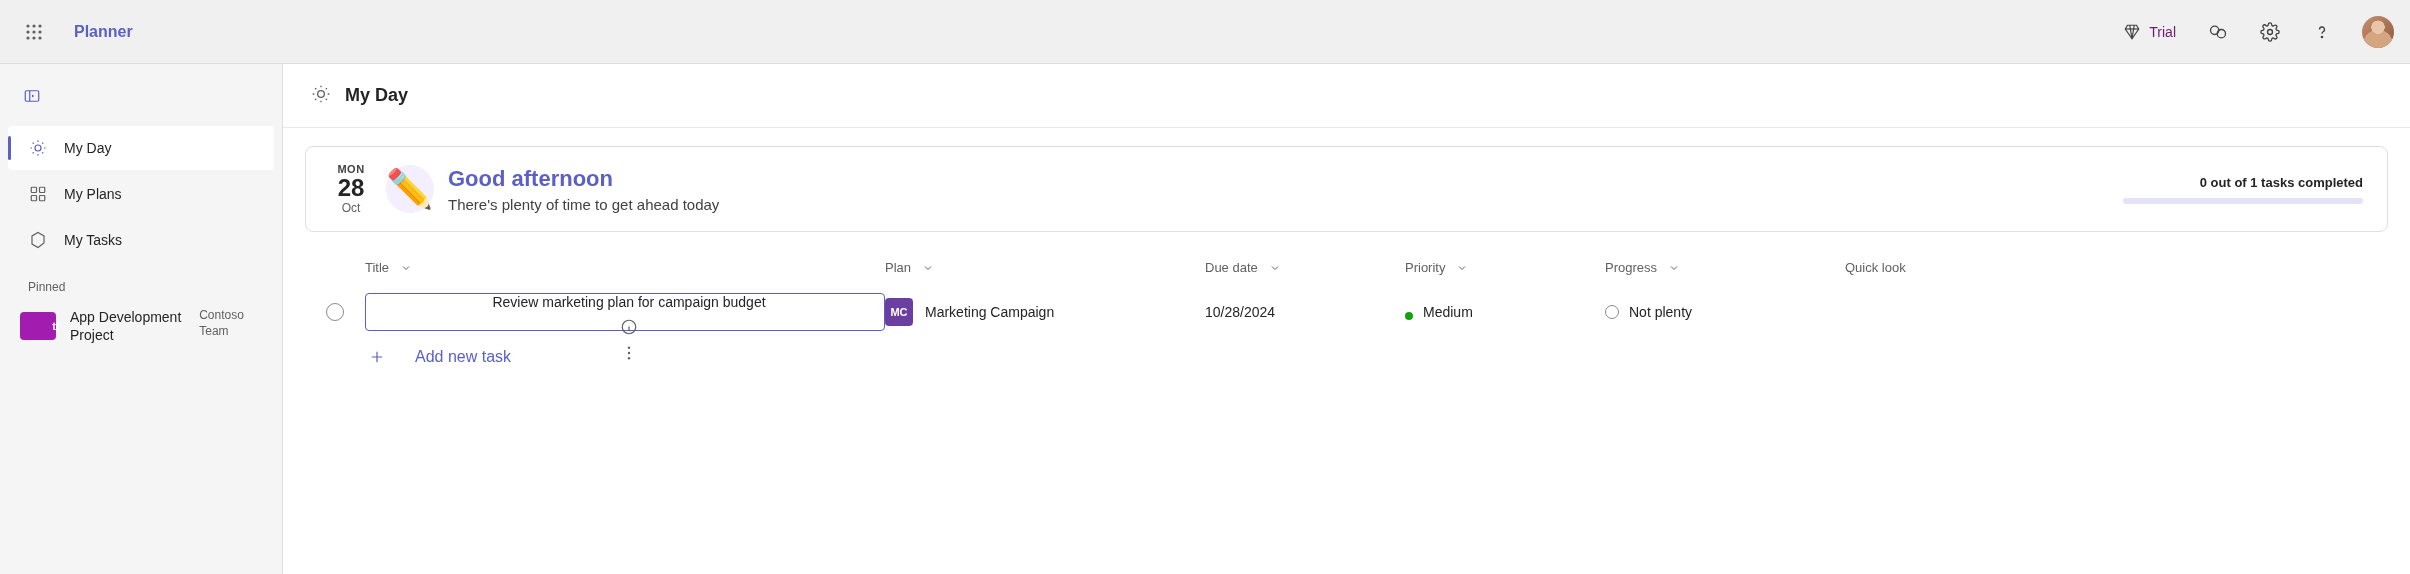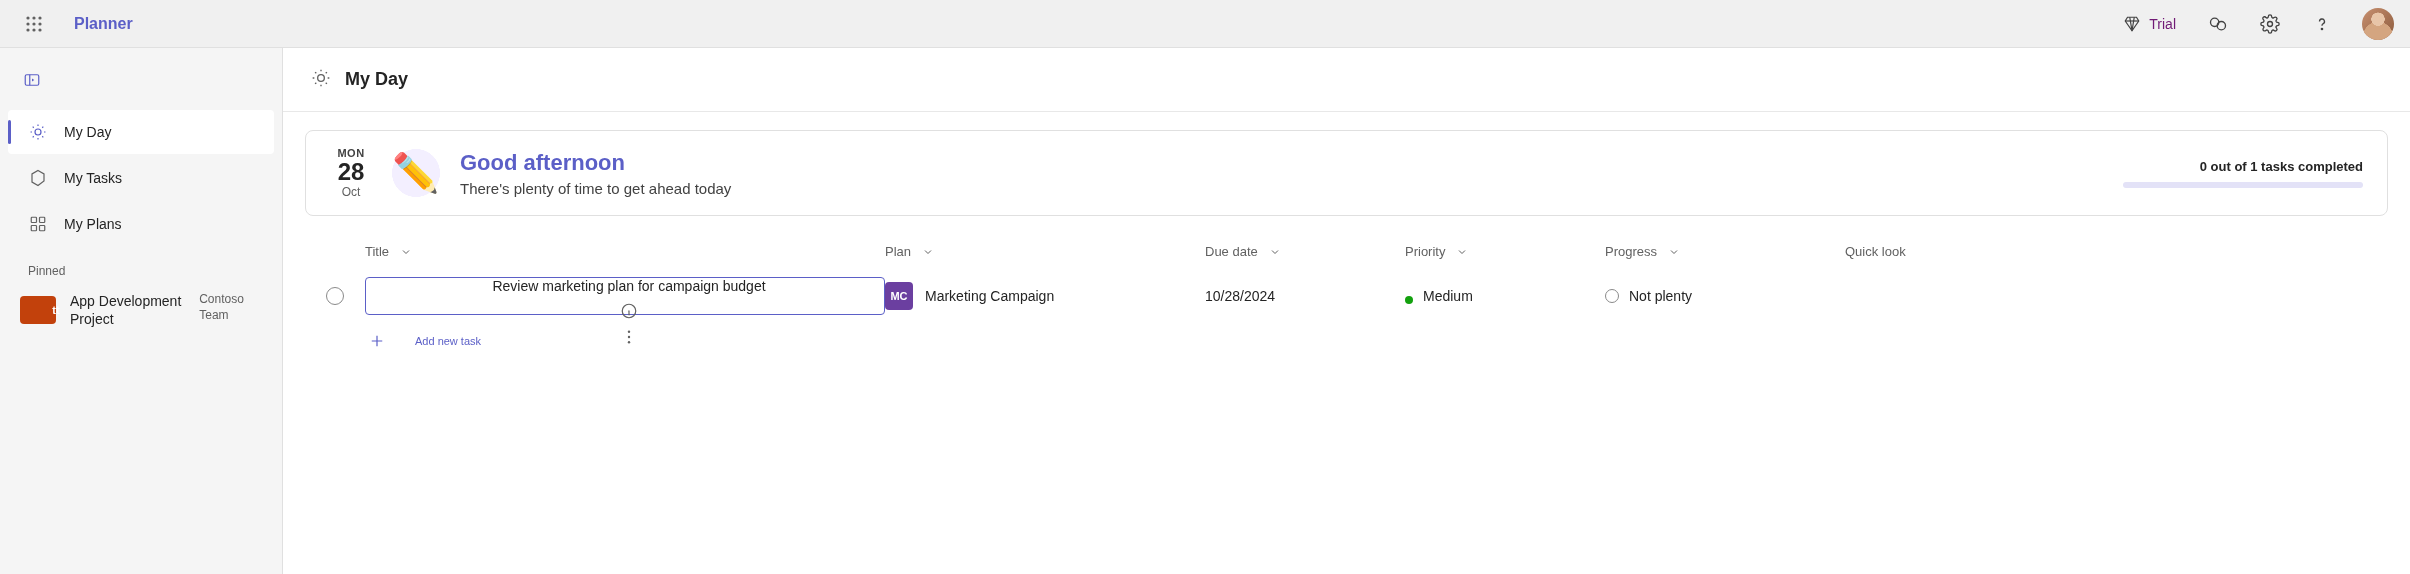--- a/index.html
+++ b/index.html
@@ -8,21 +8,21 @@
       font-size: 14px;
       color: #242424;
       background: #f5f5f5;
       width: 2410px;
       height: 574px;
       overflow: hidden;
     }
 
     
     .topbar {
-      height: 48px;
+      height: 64px;
       background: #f0f0f0;
       display: flex;
       align-items: center;
       padding: 0 16px;
       border-bottom: 1px solid #e0e0e0;
     }
     .waffle {
       width: 36px; height: 36px;
       display: flex; align-items: center; justify-content: center;
       cursor: pointer;
@@ -104,21 +104,21 @@
       color: #616161;
     }
     .pinned-item {
       display:flex; align-items:center;
       padding: 6px 20px;
       cursor:pointer;
       gap: 14px;
     }
     .pinned-badge {
       width:28px; height:28px; border-radius:4px;
-      background:#c2410c; color:#fff;
+      background:#a21caf; color:#fff;
       display:flex; align-items:center; justify-content:center;
       font-size:11px; font-weight:600;padding-left:36px;
     }
     .pinned-text { display:flex; line-height:1.3;}
     .pinned-title { font-size:14px; color:#242424;}
     .pinned-sub { font-size:12px; color:#616161;}
 
     
     .main {
       flex:1;
@@ -136,21 +136,21 @@
     .page-header-icon { color:#616161; }
     .page-title { font-size:18px; font-weight:700; }
 
     .content { padding: 18px 22px; }
 
     .greeting-card {
       border:1px solid #e0e0e0;
       border-radius:8px;
       padding: 14px 24px;
       display:flex; align-items:center;
-      gap: 16px;
+      gap: 10px;
       margin-bottom: 22px;
     }
     .date-block {
       display:flex; flex-direction:column; align-items:center;
       line-height:1.1;
       min-width: 42px;
     }
     .date-dow { font-size:11px; font-weight:700; letter-spacing:0.5px; color:#424242;}
     .date-day { font-size:24px; font-weight:700; color:#242424;}
     .date-mon { font-size:12px; color:#616161;}
@@ -219,21 +219,21 @@
     .prio-dot { width:8px; height:8px; border-radius:50%; background:#13a10e;}
     .prog-cell { display:flex; align-items:center; gap:10px; }
     .prog-circle { width:14px; height:14px; border-radius:50%; border:1.5px solid #8a8a8a;}
     .add-row {
       display:flex; align-items:center;
       padding: 10px 0 0 60px;
       gap: 26px;
       color:#5b5fc7;
     }
     .plus-icon { width:24px; height:24px; display:flex; align-items:center; justify-content:center; cursor:pointer;}
-    .add-label { cursor:pointer; font-size:11px;}
+    .add-label { cursor:pointer; font-size:16px;}
   </style>
 </head>
 <body>
 
 <div class="topbar">
   <div class="waffle">
     <svg width="16" height="16" viewBox="0 0 16 16">
       <g fill="#616161">
         <circle cx="2" cy="2" r="1.6"></circle>
           <circle cx="8" cy="2" r="1.6"></circle>
@@ -299,36 +299,36 @@
           <circle cx="12" cy="12" r="4"></circle>
             <path d="M12 2v2M12 20v2M4.93 4.93l1.41 1.41M17.66 17.66l1.41 1.41M2 12h2M20 12h2M4.93 19.07l1.41-1.41M17.66 6.34l1.41-1.41"></path>
         </svg>
       </span>
       <span>My Day</span>
     </div>
 
     <div class="nav-item">
       <span class="nav-icon">
         <svg width="18" height="18" viewBox="0 0 24 24" fill="none" stroke="currentColor" stroke-width="1.6">
-          <path d="M12 2l8 4.6v9.2L12 22l-8-4.6V6.6L12 2z"></path>
-        </svg>
-      </span>
-      <span>My Tasks</span>
-    </div>
-
-    <div class="nav-item">
-      <span class="nav-icon">
-        <svg width="18" height="18" viewBox="0 0 24 24" fill="none" stroke="currentColor" stroke-width="1.6">
           <rect x="3" y="3" width="7" height="7" rx="1"></rect>
             <rect x="14" y="3" width="7" height="7" rx="1"></rect>
           <rect x="3" y="14" width="7" height="7" rx="1"></rect>
             <rect x="14" y="14" width="7" height="7" rx="1"></rect>
         </svg>
       </span>
       <span>My Plans</span>
+    </div>
+
+    <div class="nav-item">
+      <span class="nav-icon">
+        <svg width="18" height="18" viewBox="0 0 24 24" fill="none" stroke="currentColor" stroke-width="1.6">
+          <path d="M12 2l8 4.6v9.2L12 22l-8-4.6V6.6L12 2z"></path>
+        </svg>
+      </span>
+      <span>My Tasks</span>
     </div>
 
     <div class="pinned-label">Pinned</div>
 
     <div class="pinned-item">
       <div class="pinned-badge">tt</div>
       <div class="pinned-text">
         <span class="pinned-title">App Development Project</span>
         <span class="pinned-sub">Contoso Team</span>
       </div>

